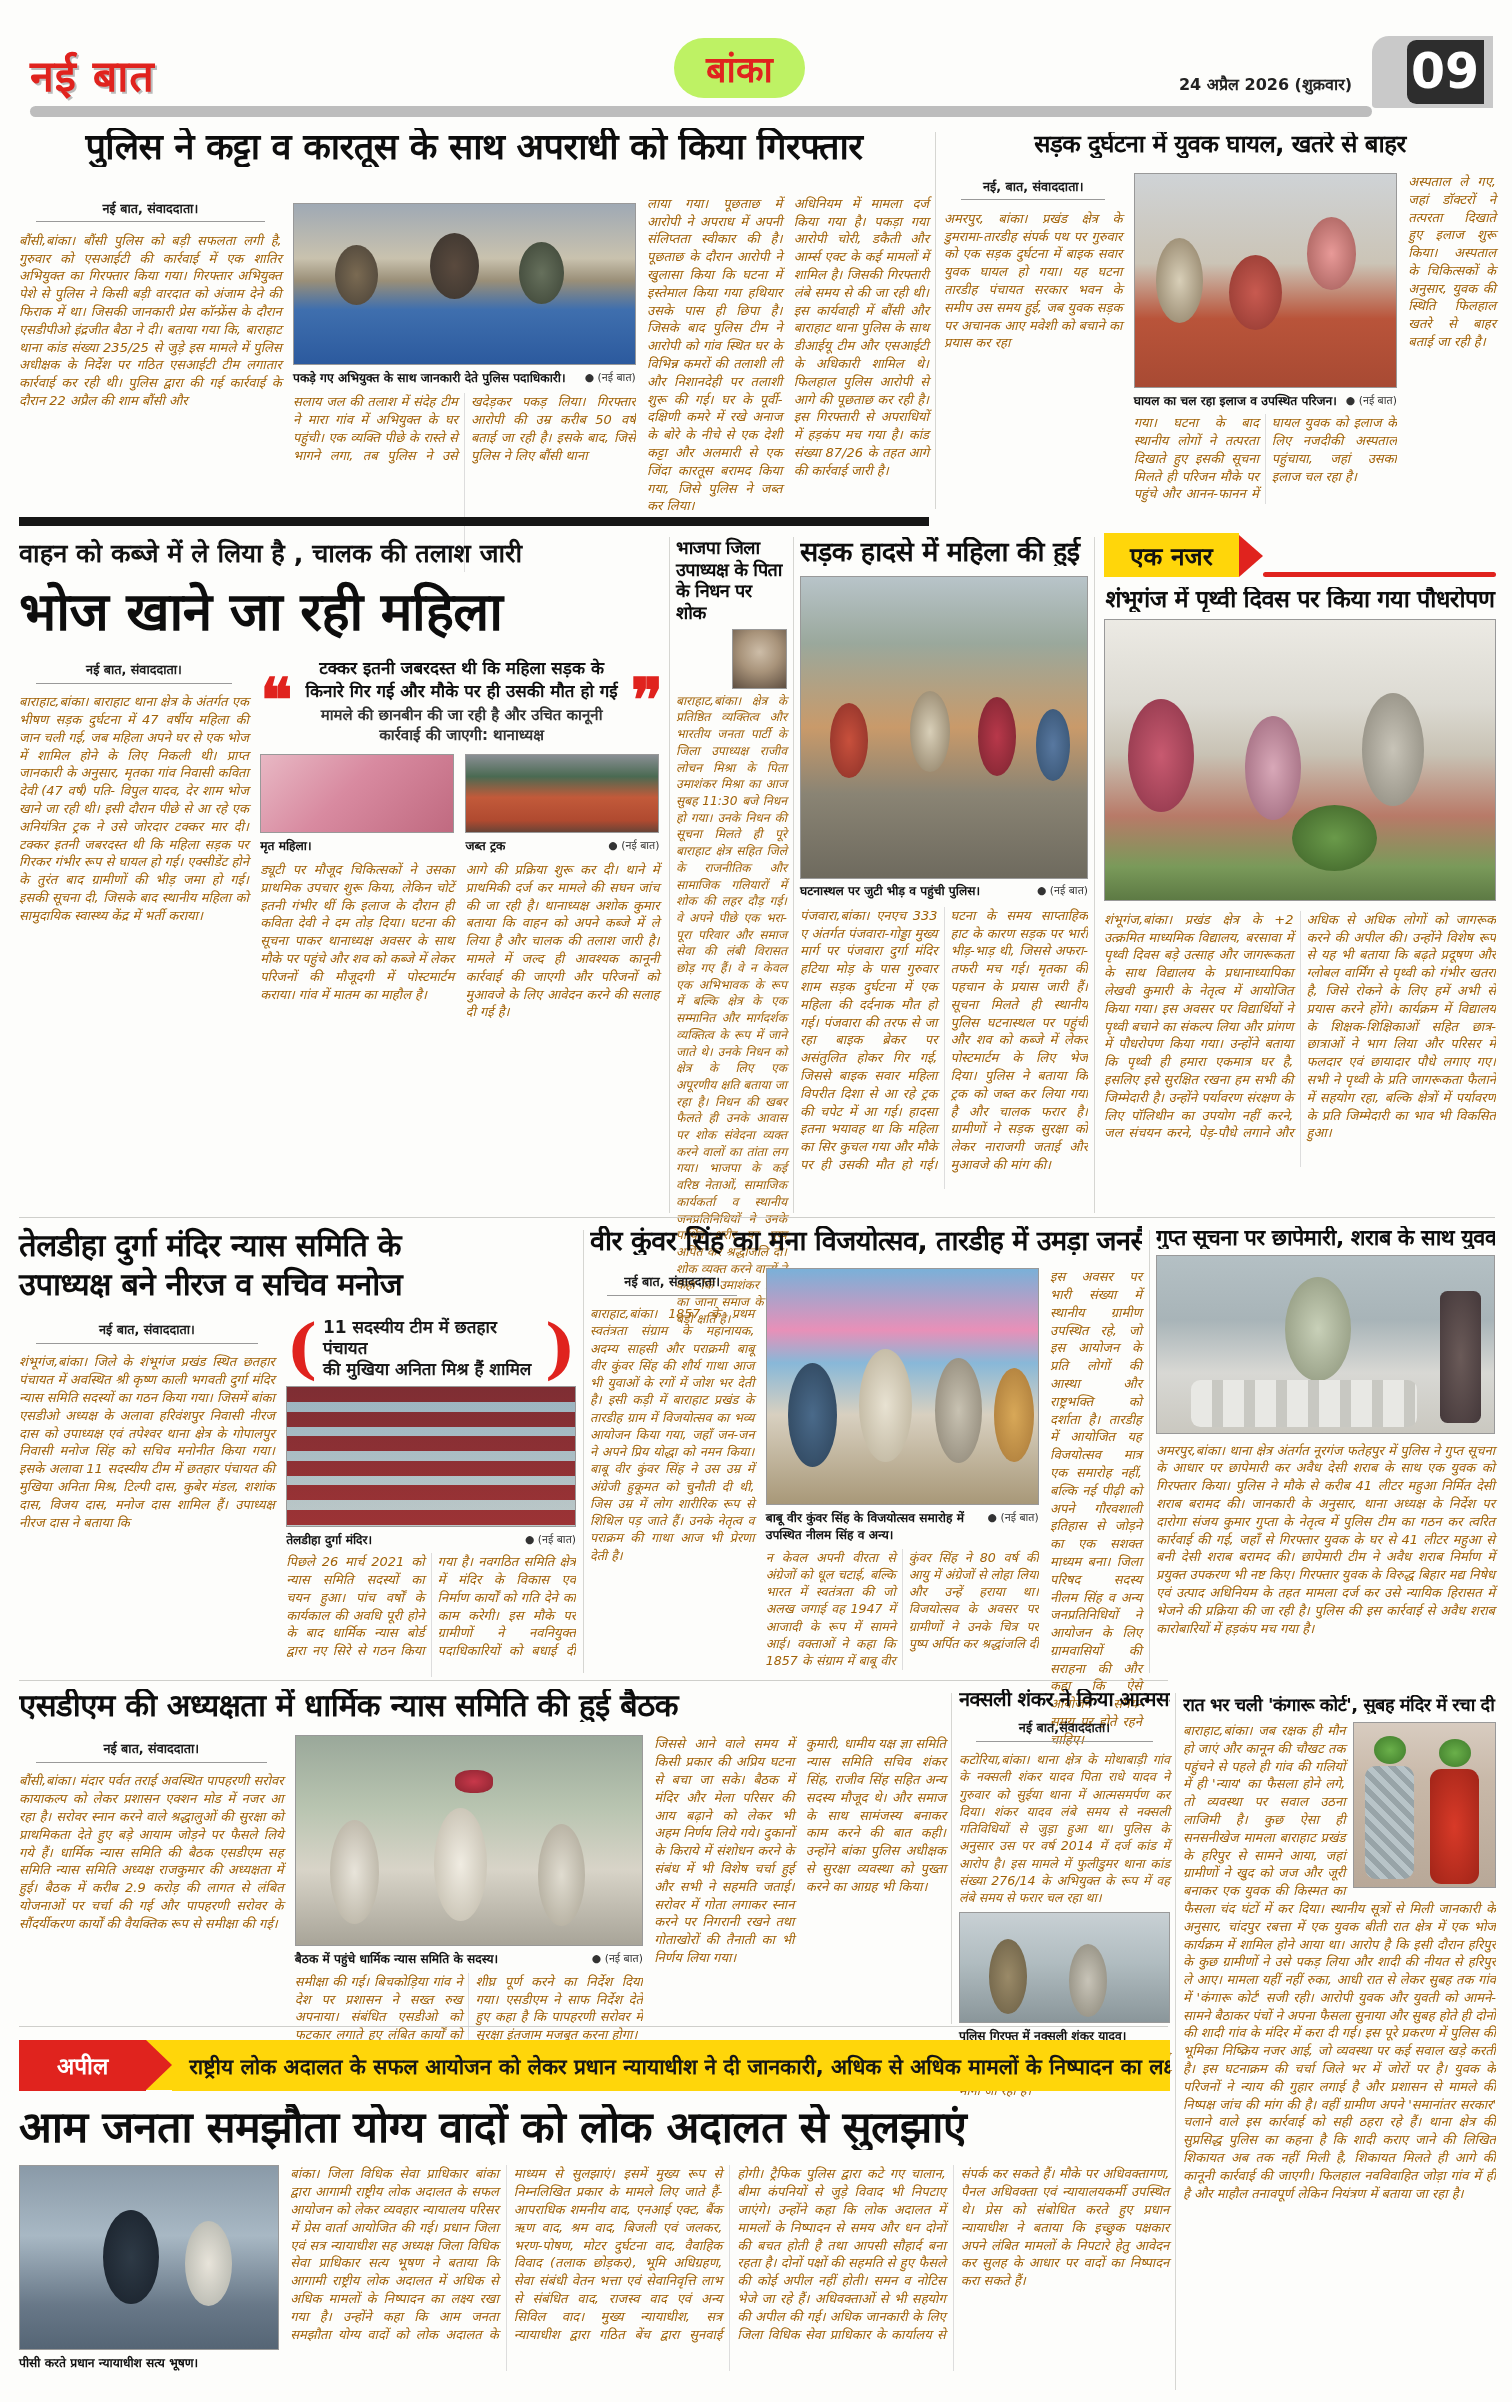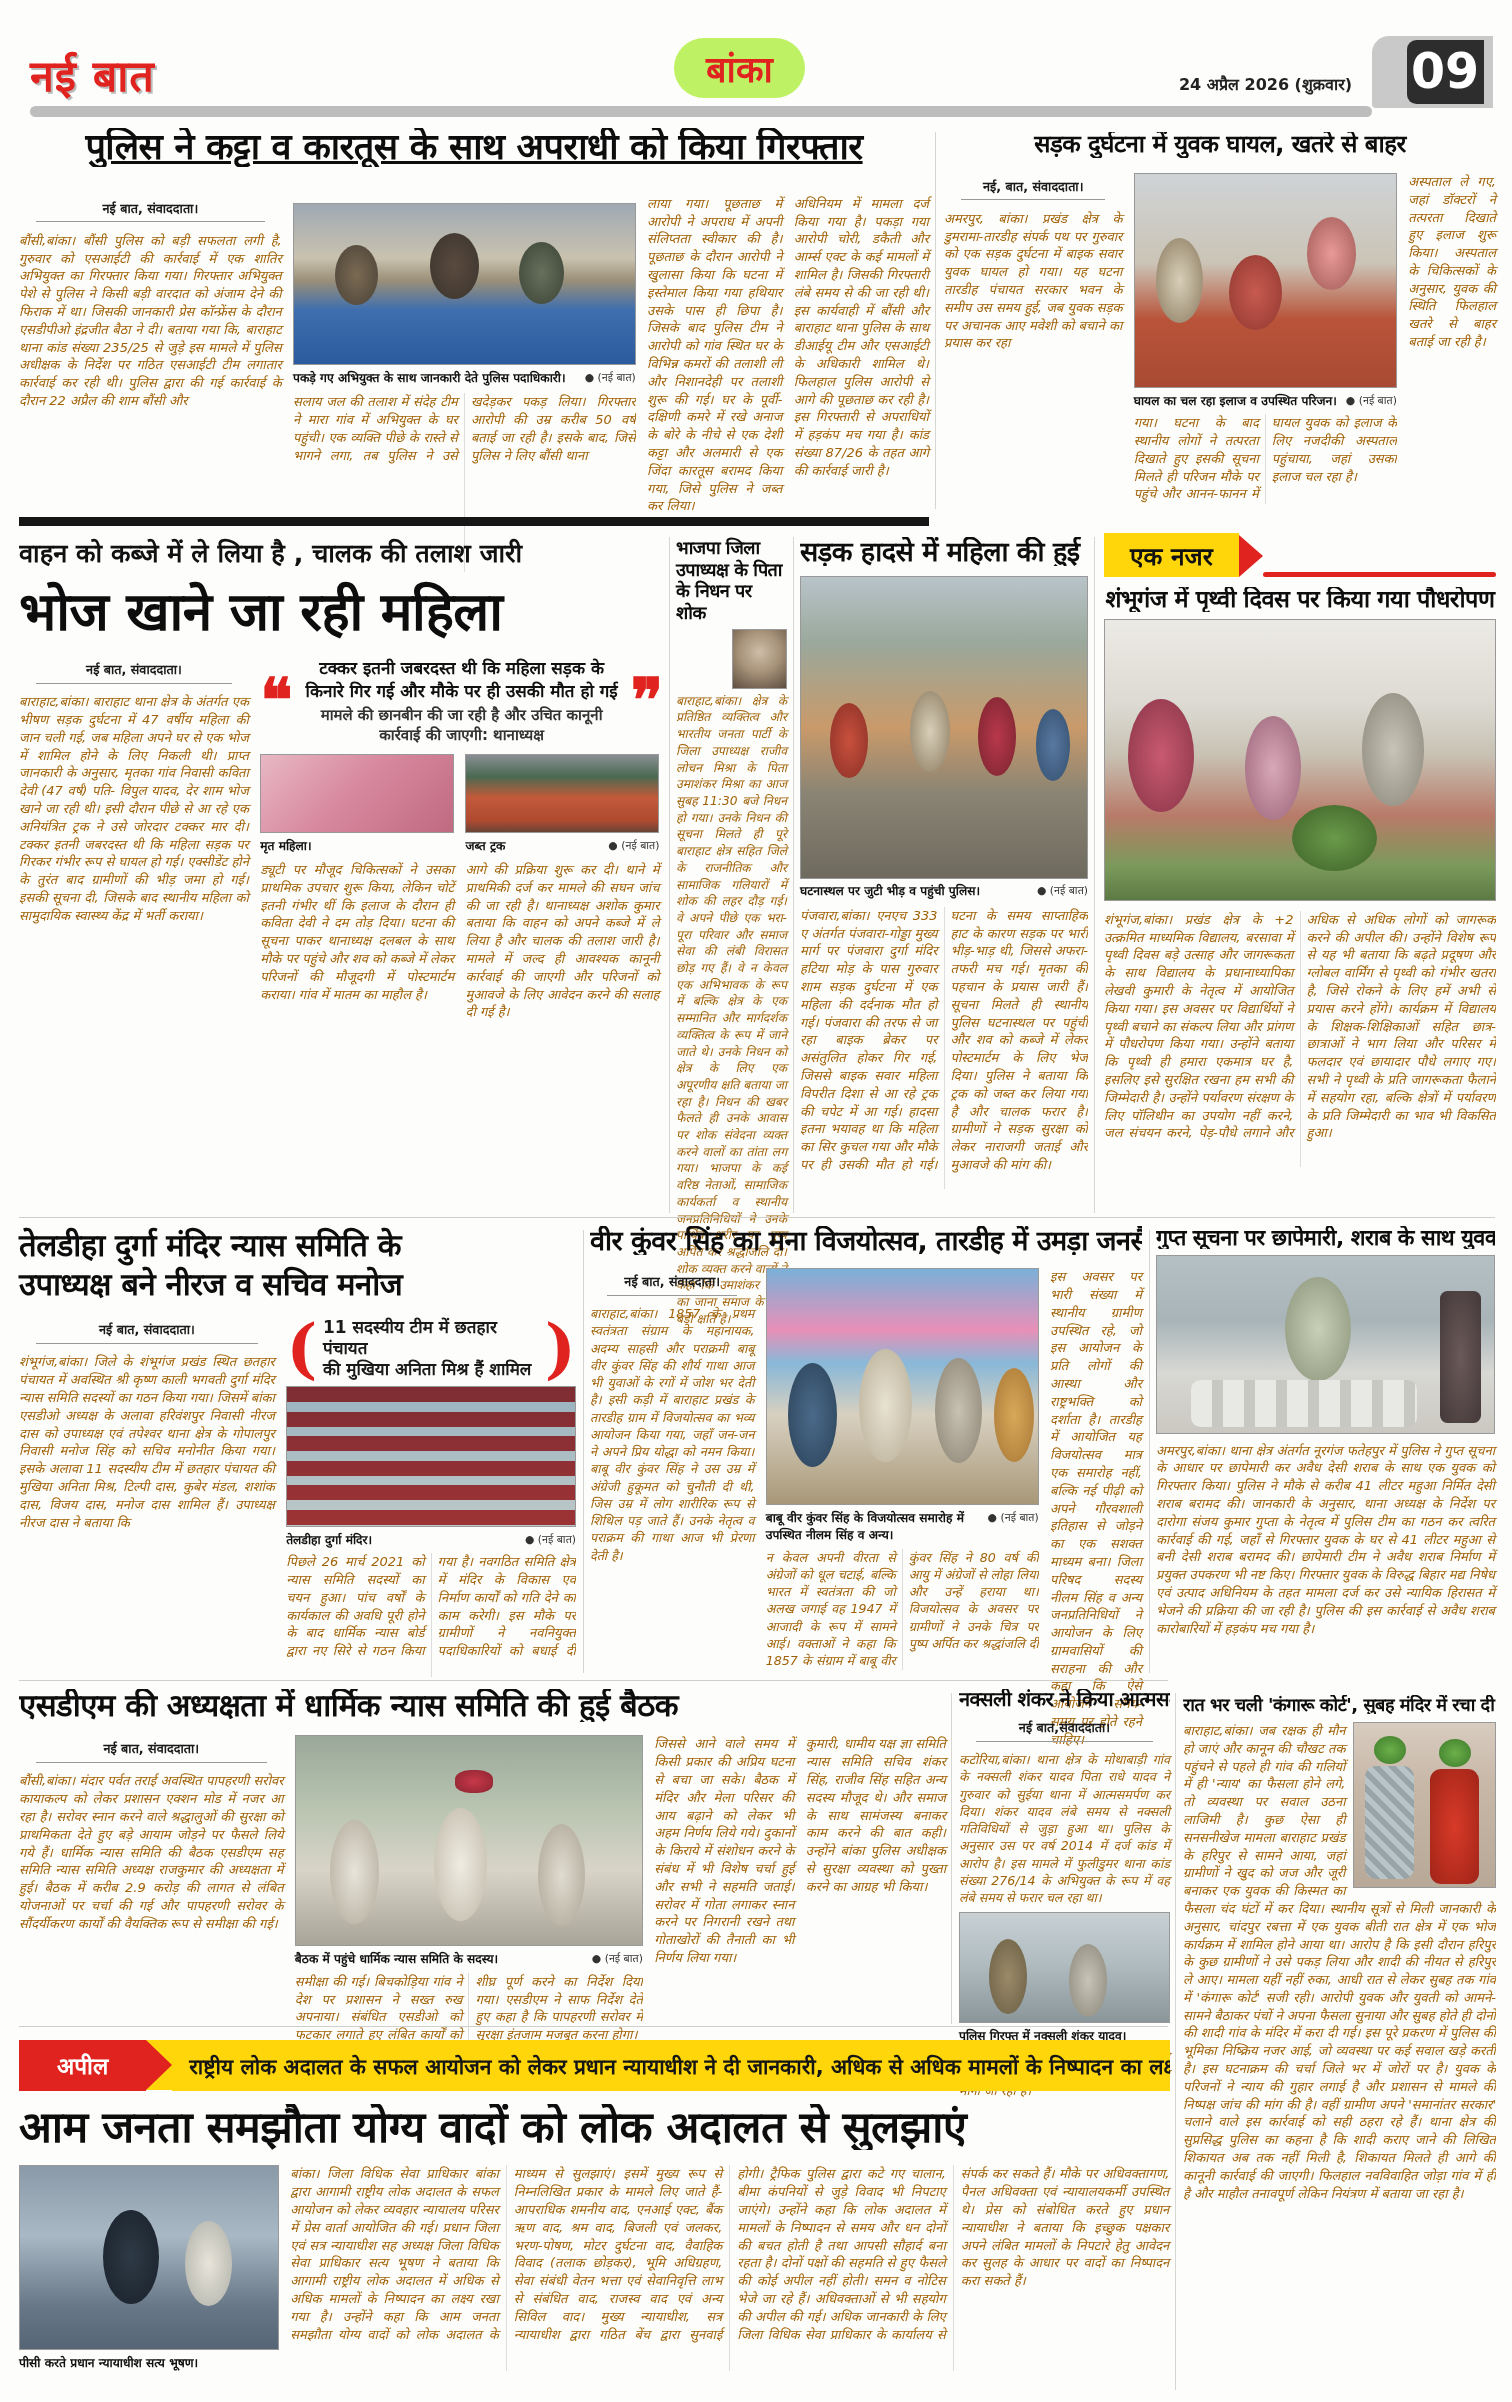--- a/index.html
+++ b/index.html
@@ -66,21 +66,21 @@
   <div class="abs edition-pill" style="left:674px;top:38px;">
     <span>बांका</span>
   </div>
   <div class="abs issue-date" style="right:160px;top:73px;">24 अप्रैल 2026 (शुक्रवार)</div>
   <div class="abs pageno-tab" style="right:19px;top:36px;">
     <div class="pageno abs" style="right:9.4px;top:3.8px;">09</div>
   </div>
   <div class="abs masthead-bar" style="left:30px;top:106px;width:1342px;"></div>
 
   <div class="abs" style="left:19px;top:128px;width:910px;">
-    <div class="hl hl-xl" style="text-align:center;text-decoration:underline;">पुलिस ने कट्टा व कारतूस के साथ अपराधी को किया गिरफ्तार</div>
+    <div class="hl hl-xl" style="text-align:center;">पुलिस ने कट्टा व कारतूस के साथ अपराधी को किया गिरफ्तार</div>
     <div class="row" style="margin-top:28px;">
       <div style="width:266px;">
         <div class="byline">नई बात, संवाददाता।</div>
         <div class="body-txt">बौंसी,बांका। बौंसी पुलिस को बड़ी सफलता लगी है, गुरुवार को एसआईटी की कार्रवाई में एक शातिर अभियुक्त का गिरफ्तार किया गया। गिरफ्तार अभियुक्त पेशे से पुलिस ने किसी बड़ी वारदात को अंजाम देने की फिराक में था। जिसकी जानकारी प्रेस कॉन्फ्रेंस के दौरान एसडीपीओ इंद्रजीत बैठा ने दी। बताया गया कि, बाराहाट थाना कांड संख्या 235/25 से जुड़े इस मामले में पुलिस अधीक्षक के निर्देश पर गठित एसआईटी टीम लगातार कार्रवाई कर रही थी। पुलिस द्वारा की गई कार्रवाई के दौरान 22 अप्रैल की शाम बौंसी और</div>
       </div>
       <div style="width:347px;margin-top:8px;">
         <div class="photo" style="height:162px;background:
              linear-gradient(180deg,#9fa9b4 0%,#c9c2ae 34%,#9a8f78 48%,#3f6fae 66%,#2c5a9e 100%);">
           <div class="figblob" style="left:40%;top:18%;width:49px;height:66px;background:radial-gradient(#5a4a3e,#3a342e);"></div>
           <div class="figblob" style="left:12%;top:26%;width:43px;height:60px;background:radial-gradient(#7a6a52,#4a4238);"></div>
@@ -153,21 +153,21 @@
           </div>
           <div style="width:194px;">
             <div class="photo" style="height:79px;background:linear-gradient(180deg,#8a8f94 0%,#4a6a52 28%,#c25a3a 55%,#b04a30 85%,#6a4436 100%);"></div>
             <div class="caption">
               <span>जब्त ट्रक</span>
               <span class="credit">● (नई बात)</span>
             </div>
           </div>
         </div>
         <div class="row" style="margin-top:7.5px;">
-          <div style="width:194px;" class="body-txt">ड्यूटी पर मौजूद चिकित्सकों ने उसका प्राथमिक उपचार शुरू किया, लेकिन चोटें इतनी गंभीर थीं कि इलाज के दौरान ही कविता देवी ने दम तोड़ दिया। घटना की सूचना पाकर थानाध्यक्ष दलबल के साथ मौके पर पहुंचे और शव को कब्जे में लेकर परिजनों की मौजूदगी में पोस्टमार्टम कराया। गांव में मातम का माहौल है।</div>
+          <div style="width:194px;" class="body-txt">ड्यूटी पर मौजूद चिकित्सकों ने उसका प्राथमिक उपचार शुरू किया, लेकिन चोटें इतनी गंभीर थीं कि इलाज के दौरान ही कविता देवी ने दम तोड़ दिया। घटना की सूचना पाकर थानाध्यक्ष अवसर के साथ मौके पर पहुंचे और शव को कब्जे में लेकर परिजनों की मौजूदगी में पोस्टमार्टम कराया। गांव में मातम का माहौल है।</div>
           <div style="width:194px;" class="body-txt">आगे की प्रक्रिया शुरू कर दी। थाने में प्राथमिकी दर्ज कर मामले की सघन जांच की जा रही है। थानाध्यक्ष अशोक कुमार बताया कि वाहन को अपने कब्जे में ले लिया है और चालक की तलाश जारी है। मामले में जल्द ही आवश्यक कानूनी कार्रवाई की जाएगी और परिजनों को मुआवजे के लिए आवेदन करने की सलाह दी गई है।</div>
         </div>
       </div>
     </div>
   </div>
 
   <div class="abs vrule" style="left:669px;top:537px;height:676px;"></div>
 
   <div class="abs" style="left:676px;top:537px;width:111px;">
     <div class="hl" style="font-size:18px;line-height:1.2;">भाजपा जिला उपाध्यक्ष के पिता के निधन पर शोक</div>

